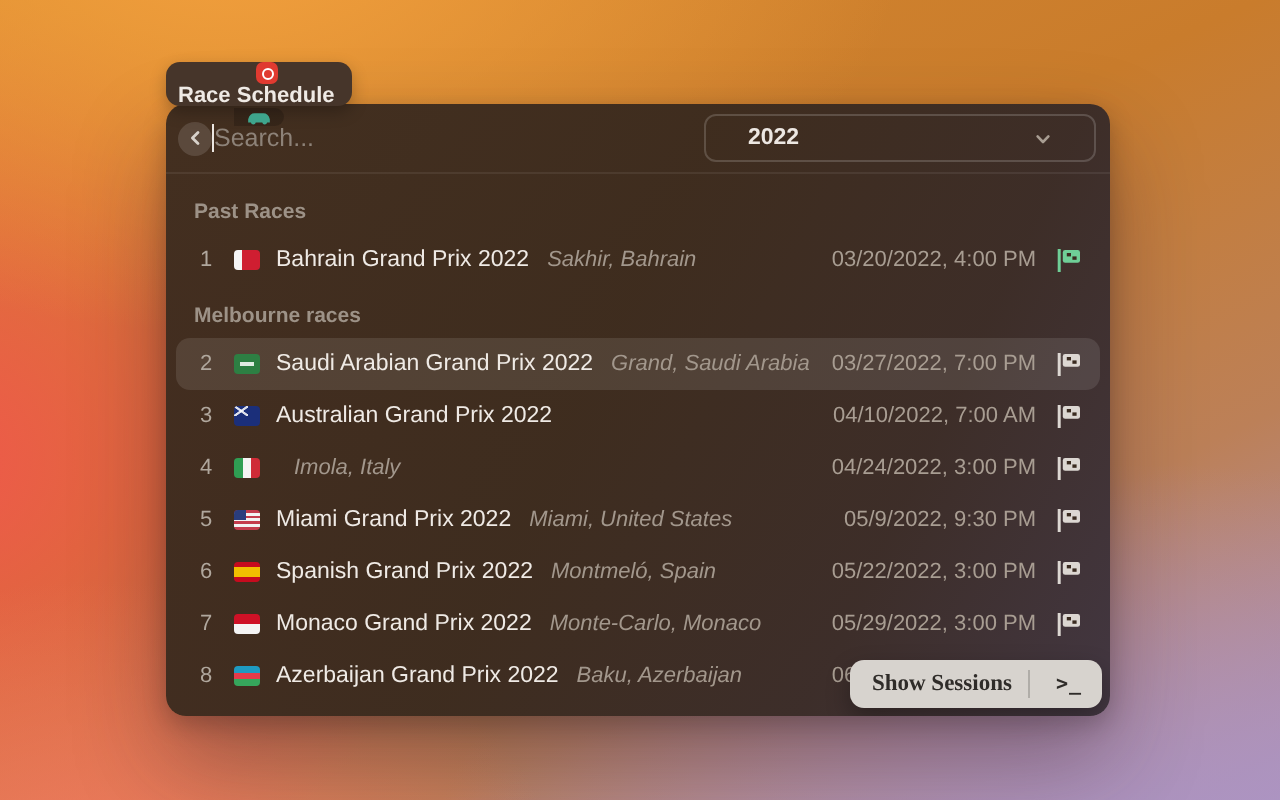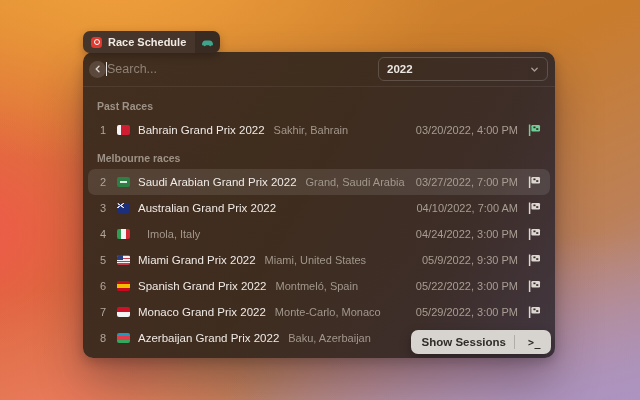--- a/index.html
+++ b/index.html
@@ -19,20 +19,21 @@
       linear-gradient(155deg, #d8892f 0%, #c97c2c 42%, #bc8058 72%, #ad93bd 100%);
   }
 
   
   .tag{
     position:absolute;left:83px;top:31px;height:22px;z-index:6;
     display:flex;align-items:center;
     background:#46352a;border-radius:7px;
     box-shadow:0 3px 8px rgba(0,0,0,0.25);
     cursor:default;
+    flex-direction:column;
   }
   .tag-icon{
     width:11px;height:11px;margin-left:8px;border-radius:3.5px;
     background:var(--ext-red,#e03a30);position:relative;flex:none;
   }
   .tag-icon::after{
     content:"";position:absolute;left:2.5px;top:2.5px;width:4px;height:4px;
     border:1px solid #fff;border-radius:50%;
   }
   .tag-label{color:#efeae5;font-size:11px;font-weight:600;margin:0 9px 0 6px;white-space:nowrap;}
@@ -66,40 +67,40 @@
   .caret{width:1px;height:14px;background:#ece7e2;flex:none;}
   .search-input{
     flex:1;min-width:0;background:transparent;border:none;outline:none;
     color:#ece7e2;font-size:12.5px;font-family:"Liberation Sans",sans-serif;padding:0;
   }
   .search-input::placeholder{color:#8d8278;}
   .dropdown{
     width:152px;height:22px;flex:none;
     border:1px solid rgba(255,255,255,0.17);border-radius:6px;
     display:flex;align-items:center;justify-content:space-between;
-    padding:0 8px;color:#ece7e2;font-size:11.5px;font-weight:600;
+    padding:0 21px;color:#ece7e2;font-size:11.5px;font-weight:600;
     cursor:pointer;
   }
   .dropdown .chev{color:#a89d92;display:flex;}
 
   
   .list{padding:4px 5px 0 5px;}
   .section-header{
     color:#9d9287;font-size:10.5px;font-weight:600;
     padding:9px 9px 5px 9px;white-space:nowrap;
   }
   .row{
     height:26px;display:flex;align-items:center;
     border-radius:7px;padding:0 9px;cursor:pointer;white-space:nowrap;
   }
   .row.selected{background:var(--selection,rgba(255,255,255,0.10));}
   .row-index{width:12px;text-align:center;color:#b0a79d;font-size:11px;margin-right:8px;flex:none;}
   .flag{width:13px;height:9.5px;border-radius:2px;margin-right:8px;flex:none;position:relative;overflow:hidden;}
   .race-title{color:#efeae5;font-size:11.5px;font-weight:400;}
-  .race-location{color:#a2978c;font-size:11px;margin-left:9px;}
+  .race-location{color:#a2978c;font-size:11px;margin-left:9px;font-style:italic;}
   .race-datetime{margin-left:auto;color:#a89d92;font-size:11px;}
   .accessory{margin-left:10px;flex:none;display:flex;color:var(--upcoming-flag,#dcd7d2);}
   .accessory.past{color:var(--past-green,#6fcf97);}
 
   
   .flag-bahrain{background:linear-gradient(90deg,#f5f5f5 0 32%,#cf1e31 32%);}
   .flag-saudi-arabia{background:#2d7f43;}
   .flag-saudi-arabia::after{content:"";position:absolute;left:3px;right:3px;top:4px;height:1.5px;background:rgba(255,255,255,0.85);}
   .flag-australia{background:#1b2f7a;}
   .flag-australia::after{
@@ -115,21 +116,21 @@
   .flag-monaco{background:linear-gradient(180deg,#ce1126 0 50%,#f4f4f4 50%);}
   .flag-azerbaijan{background:linear-gradient(180deg,#1e9ac1 0 34%,#e43b4a 34% 67%,#36a65c 67%);}
 
   
   .tooltip{
     position:absolute;right:4px;bottom:4px;height:24px;z-index:8;
     background:#d7d3ce;border-radius:7px;
     display:flex;align-items:center;gap:8px;padding:0 5px 0 11px;
     box-shadow:0 5px 12px rgba(0,0,0,0.3);cursor:pointer;border:none;
   }
-  .tooltip-label{color:#2f2c29;font-size:11.5px;font-weight:700;font-family:Liberation Sans, sans-serif;}
+  .tooltip-label{color:#2f2c29;font-size:11.5px;font-weight:700;font-family:Liberation Serif, serif;}
   .tooltip-divider{width:1px;height:14px;background:rgba(0,0,0,0.18);}
   .tooltip-key{
     color:#2f2c29;font-size:10px;font-weight:700;letter-spacing:0.5px;
     padding:2px 5px;border-radius:4px;font-family:"DejaVu Sans Mono",monospace;
   }
 </style>
 </head>
 <body>
 
 <div class="canvas">

